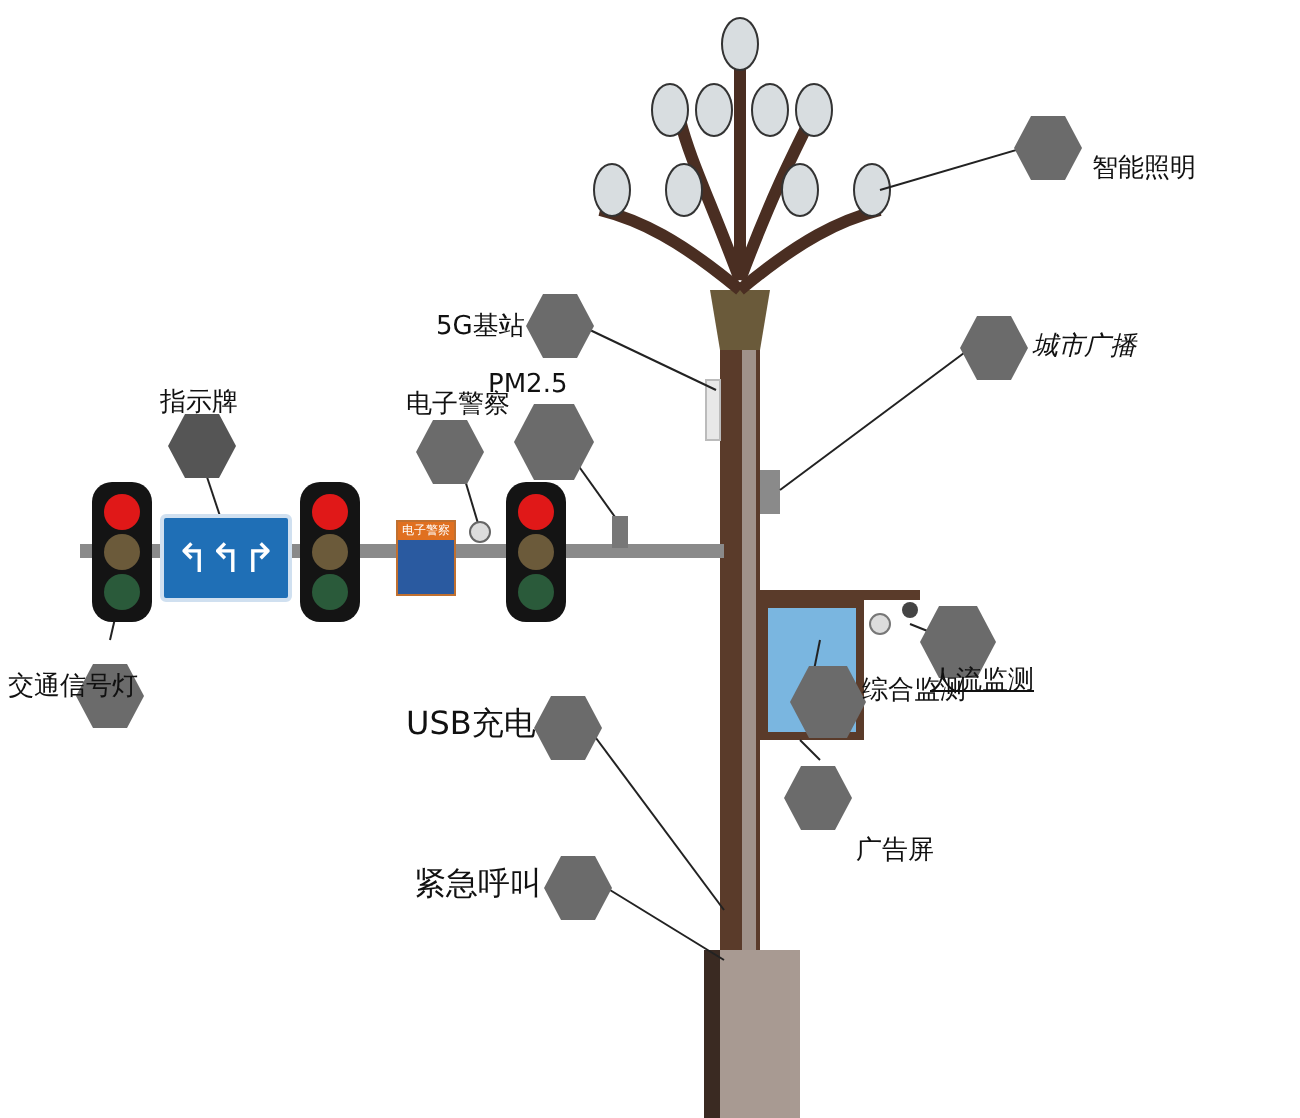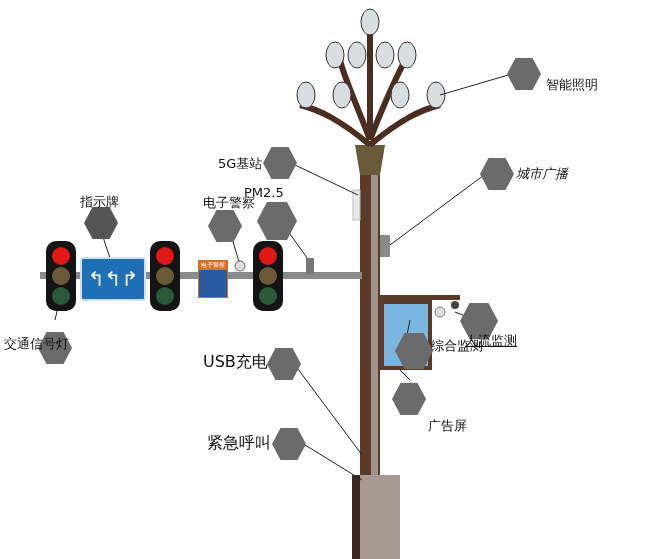--- a/index.html
+++ b/index.html
@@ -120,13 +120,13 @@
 <div class="label" style="left:516px;top:167px;font-style:italic;">城市广播</div>
 <div class="label" style="left:218px;top:157px;">5G基站</div>
 <div class="label" style="left:244px;top:186px;">PM2.5</div>
 <div class="label" style="left:203px;top:196px;">电子警察</div>
 <div class="label" style="left:80px;top:195px;">指示牌</div>
 <div class="label" style="left:4px;top:337px;text-align:right;">交通信号灯</div>
 <div class="label" style="left:465px;top:334px;text-decoration:underline;">人流监测</div>
 <div class="label" style="left:431px;top:339px;">综合监测</div>
 <div class="label" style="left:428px;top:391px;margin-top:28px;">广告屏</div>
 <div class="label big" style="left:203px;top:355px;">USB充电</div>
-<div class="label big" style="left:207px;top:436px;">紧急呼叫</div>
+<div class="label big" style="left:207px;top:436px;font-family:Liberation Mono, monospace;">紧急呼叫</div>
 
 </body></html>

